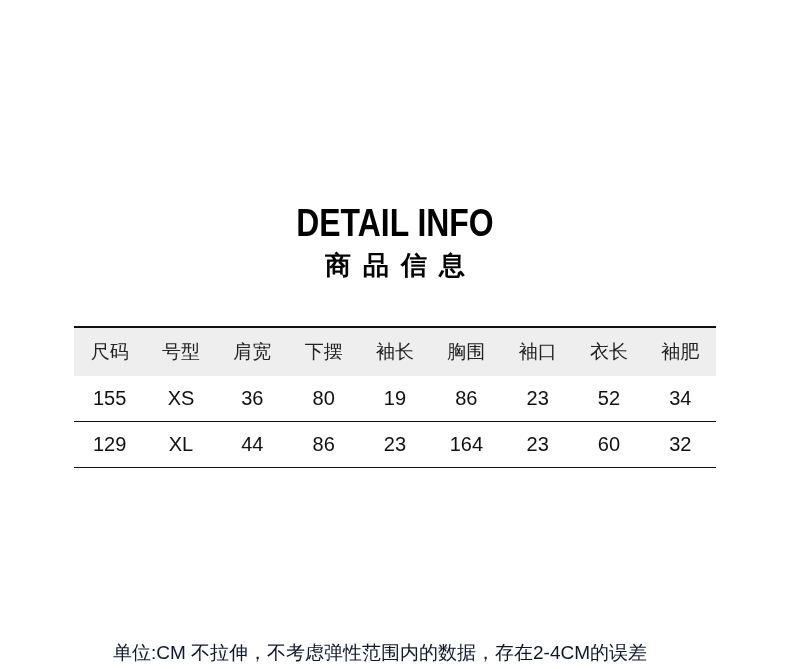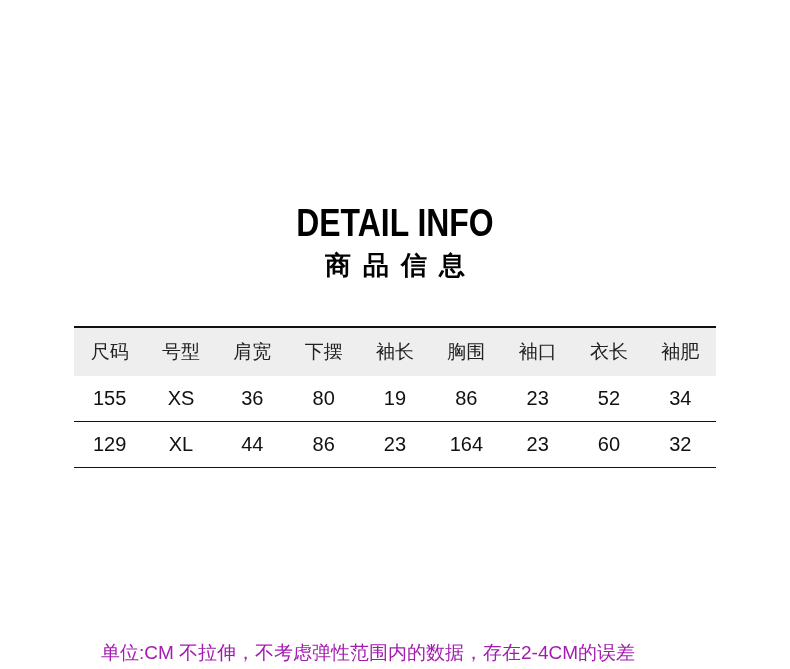--- a/index.html
+++ b/index.html
@@ -79,26 +79,26 @@
   .td {
     text-align: center;
     font-size: 20px;
     color: #111111;
     font-weight: 400;
     white-space: nowrap;
   }
   .footnote {
     position: absolute;
     top: 639px;
-    left: 4px;
+    left: 16px;
     width: 728px;
     text-align: center;
     font-size: 19px;
     line-height: 28px;
-    color: #a21caf;
+    color: #0f172a;
     white-space: nowrap;
   }
 </style>
 </head>
 <body>
 
 <div class="page">
 
   <div class="title">DETAIL INFO</div>
   <div class="subtitle">商品信息</div>

